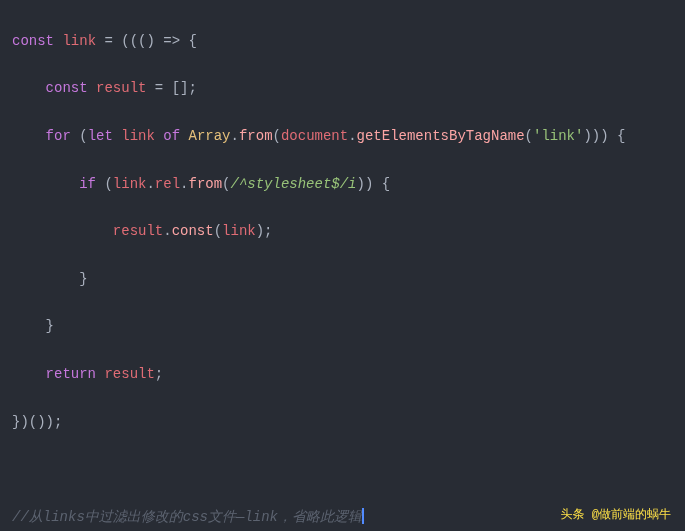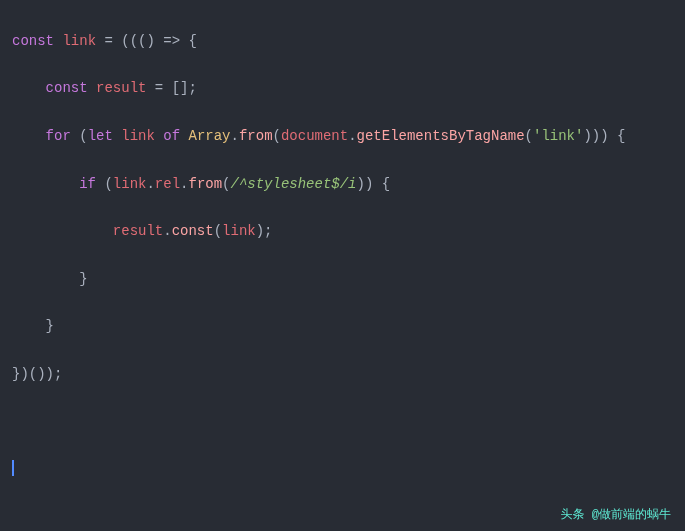--- a/index.html
+++ b/index.html
@@ -31,39 +31,40 @@
   height: 16px;
   background: #528bff;
   vertical-align: middle;
   margin-bottom: 2px;
 }
 .watermark {
   position: absolute;
   bottom: 6px;
   right: 14px;
   font-size: 12px;
-  color: #5eead4;
+  color: #fde047;
   font-style: normal;
   margin-top: 9px;
 }
 </style>
 </head>
 <body>
 
 <div class="code-area">
 <span class="line"><span class="kw">const</span> <span class="var">link</span><span class="plain"> = ((() =&gt; {</span></span>
 <span class="line">    <span class="kw">const</span> <span class="var">result</span><span class="plain"> = [];</span></span>
 <span class="line">    <span class="kw">for</span> <span class="plain">(</span><span class="kw">let</span> <span class="var">link</span> <span class="kw">of</span> <span class="cls">Array</span><span class="plain">.</span><span class="fn">from</span><span class="plain">(</span><span class="var">document</span><span class="plain">.</span><span class="fn">getElementsByTagName</span><span class="plain">(</span><span class="str">'link'</span><span class="plain">))) {</span></span>
 <span class="line">        <span class="kw">if</span> <span class="plain">(</span><span class="var">link</span><span class="plain">.</span><span class="var">rel</span><span class="plain">.</span><span class="fn">from</span><span class="plain">(</span><span class="regex">/^stylesheet$/i</span><span class="plain">)) {</span></span>
 <span class="line">            <span class="var">result</span><span class="plain">.</span><span class="fn">const</span><span class="plain">(</span><span class="var">link</span><span class="plain">);</span></span>
 <span class="line">        <span class="plain">}</span></span>
 <span class="line">    <span class="plain">}</span></span>
+<span class="line">    <span class="kw">return</span> <span class="var">result</span><span class="plain">;</span></span>
 <span class="line"><span class="plain">})());</span></span>
 <span class="line"> </span>
-<span class="line"><span class="cursor"></span></span>
+<span class="line"><span class="comment">//从links中过滤出修改的css文件—link，省略此逻辑</span><span class="cursor"></span></span>
 
 
 
 
 
 
 
 
 
 

